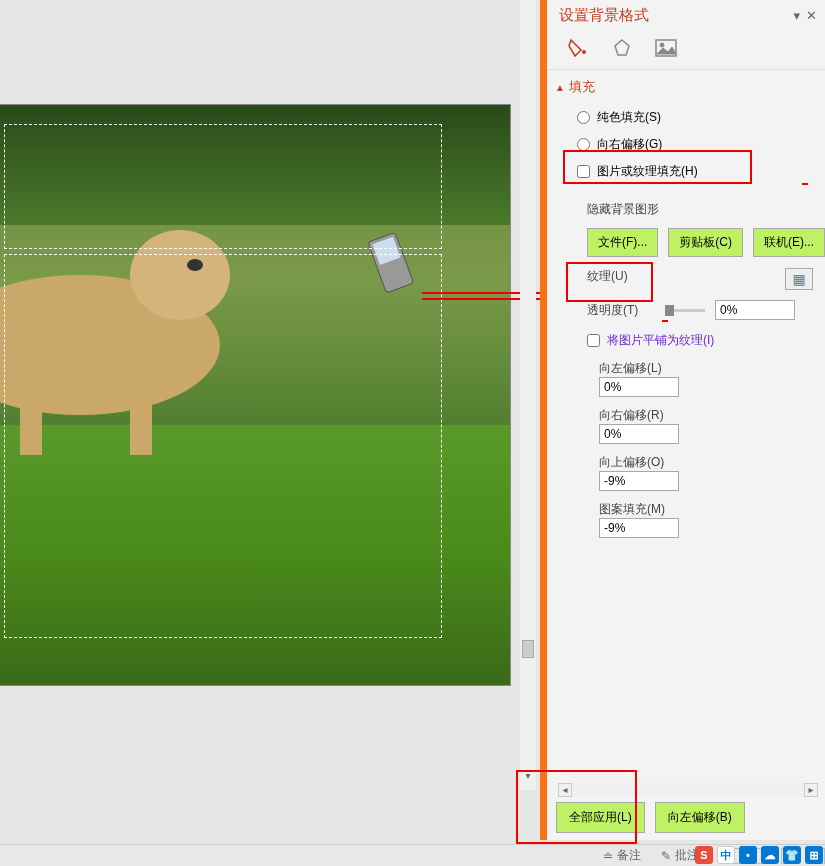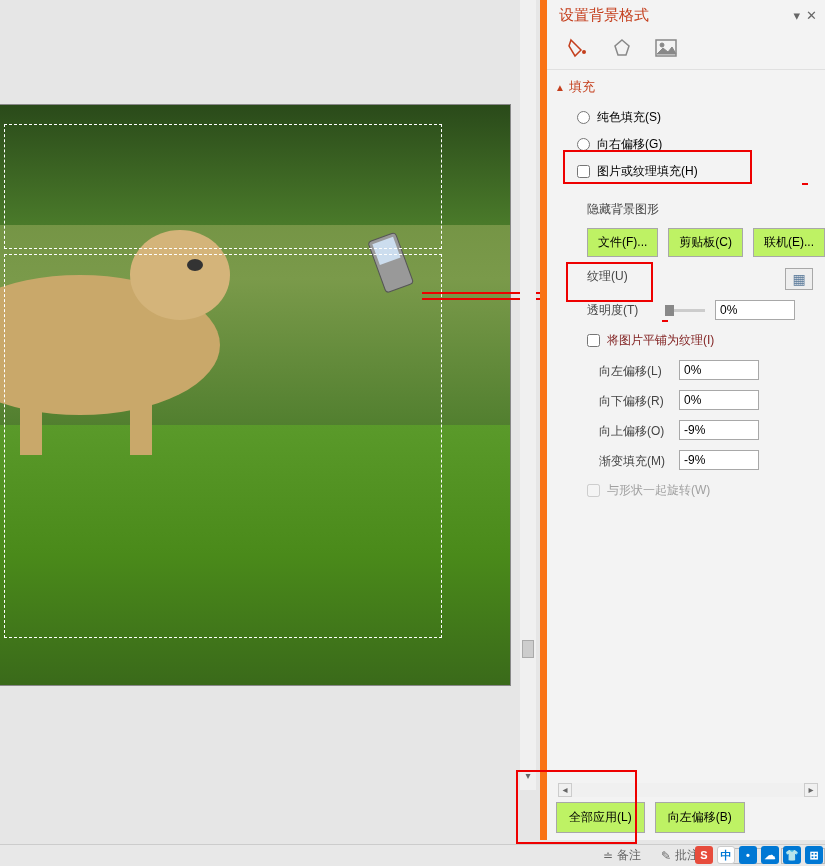--- a/index.html
+++ b/index.html
@@ -178,25 +178,26 @@
       width: 28px; height: 22px;
       border: 1px solid #a8a8a8; background: #eee;
       display: inline-flex; align-items: center; justify-content: center;
       cursor: pointer;
     }
     .tex-btn::after { content: "▦"; color: #5a7a9a; font-size: 14px; }
     .chk-row {
       display: flex; align-items: center; gap: 7px;
       padding: 7px 0 6px 40px;
     }
-    .chk-row label { color: #7f1d1d; }
+    .chk-row label { color: #6d28d9; }
     .disabled label { color: #a0a0a0; }
     .off-row {
-      display: flex; align-items: flex-end;
+      display: flex; align-items: flex-start;
       padding: 5px 10px 5px 52px;
+      flex-direction: column;
     }
     .off-row .plabel { width: 80px; color: #444; }
     .off-row input[type=text] {
       width: 80px; height: 20px;
       border: 1px solid #a8a8a8; padding: 1px 4px;
       font-size: 12px;
     }
     .hscroll {
       position: absolute;
       left: 558px; top: 783px;
@@ -344,34 +345,30 @@
   </div>
   <div class="chk-row">
     <input type="checkbox" style="">
     <label>将图片平铺为纹理(I)</label>
   </div>
   <div class="off-row">
     <span class="plabel">向左偏移(L)</span>
     <input type="text" value="0%" style="">
   </div>
   <div class="off-row">
-    <span class="plabel">向下偏移(R)</span>
+    <span class="plabel">向右偏移(R)</span>
     <input type="text" value="0%" style="">
   </div>
   <div class="off-row">
     <span class="plabel">向上偏移(O)</span>
     <input type="text" value="-9%" style="">
   </div>
   <div class="off-row">
-    <span class="plabel">渐变填充(M)</span>
+    <span class="plabel">图案填充(M)</span>
     <input type="text" value="-9%" style="">
-  </div>
-  <div class="chk-row disabled">
-    <input type="checkbox" disabled="" style="">
-    <label>与形状一起旋转(W)</label>
   </div>
 </div>
 
 <div class="hscroll">
   <span>◂</span>
   <span>▸</span>
 </div>
 
 <div class="bottom-btns">
   <button class="btn">全部应用(L)</button>

